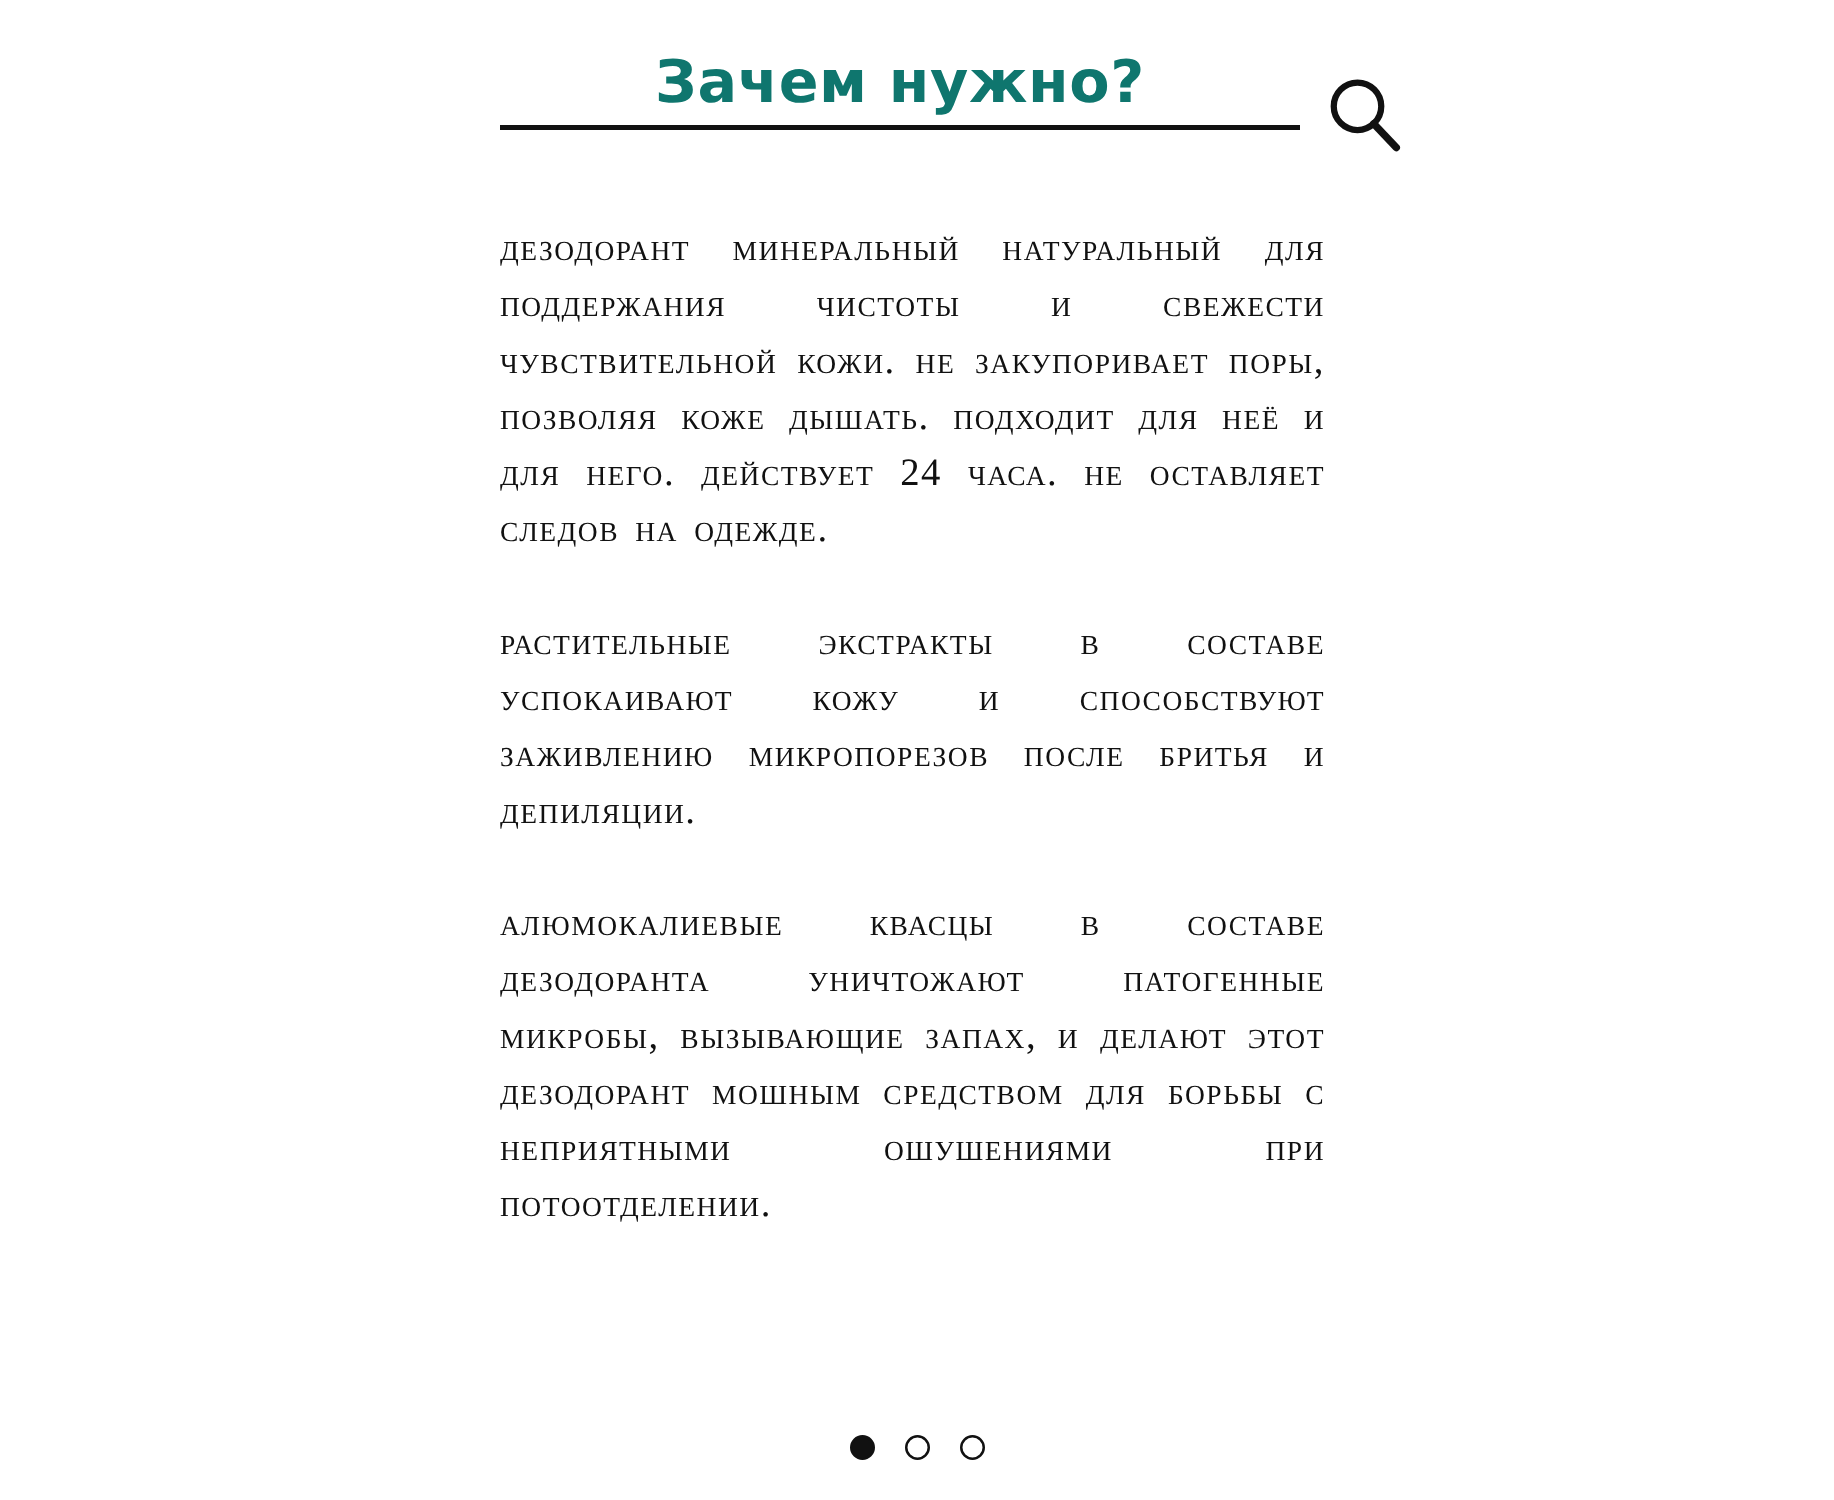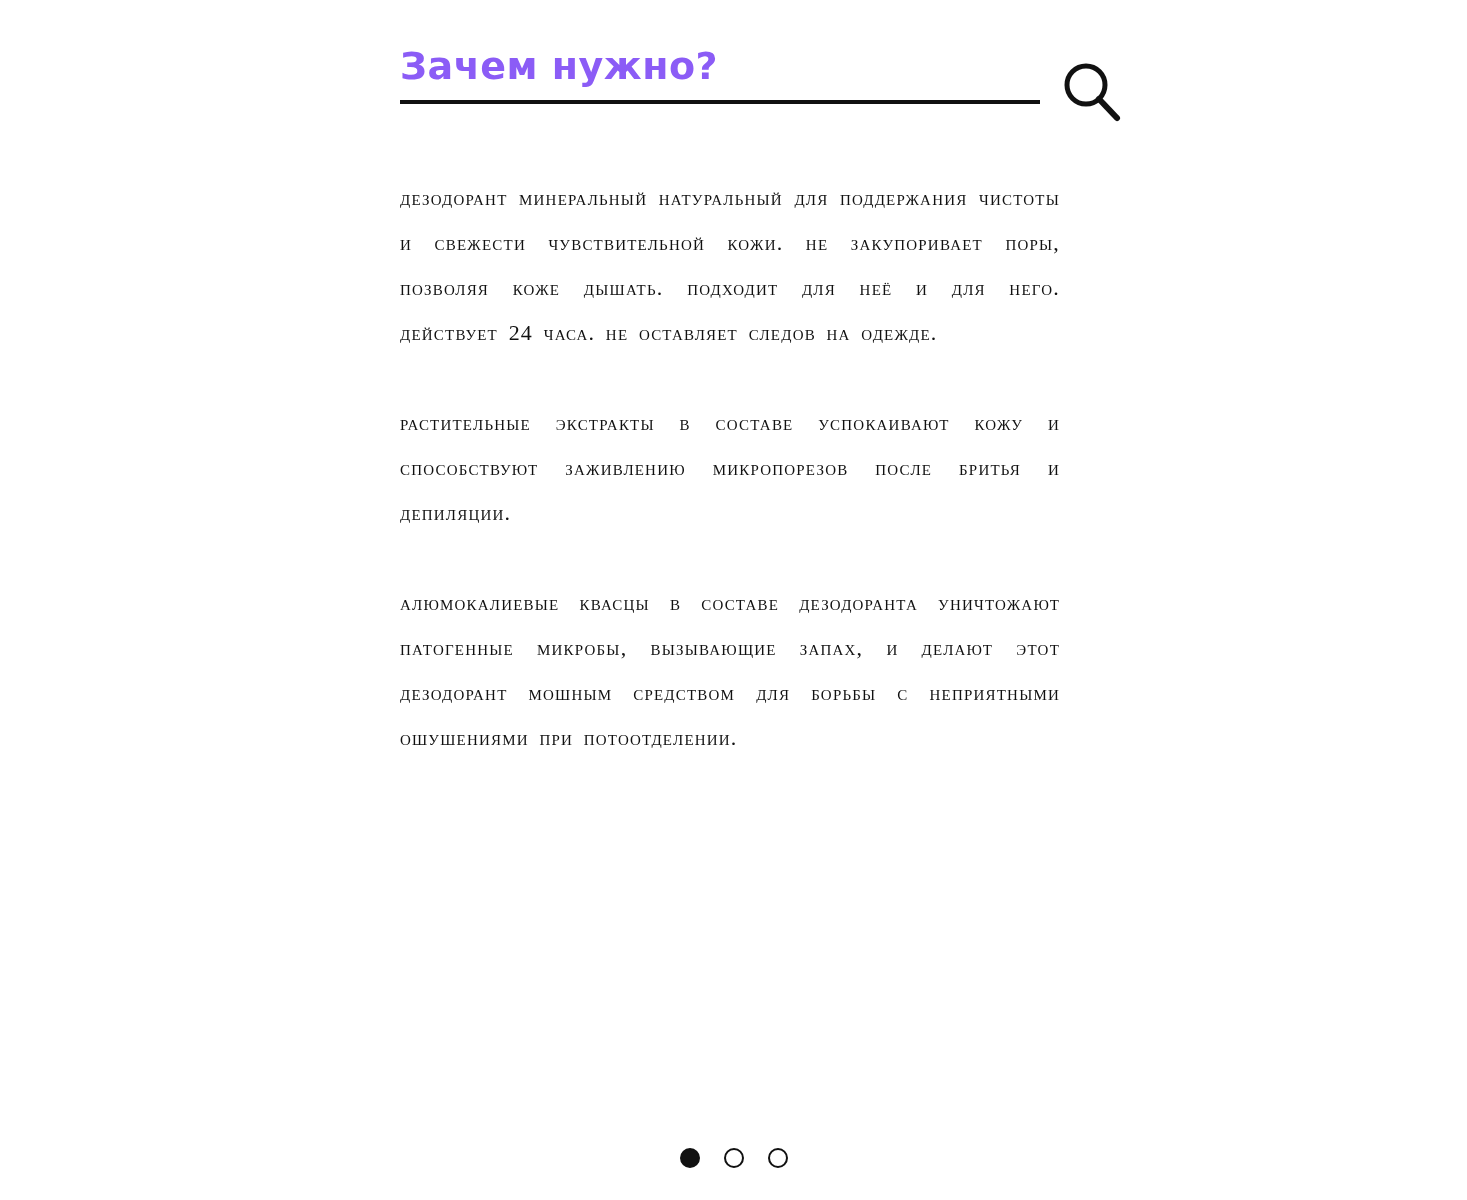--- a/index.html
+++ b/index.html
@@ -30,25 +30,26 @@
     left: 0;
     width: 1467px;
     height: 100px;
   }
 
   .title {
     position: absolute;
     left: 400px;
     top: 38px;
     width: 640px;
+    text-align: center;
     font-family: "DejaVu Sans", sans-serif;
     font-weight: bold;
-    font-size: 38px;
+    font-size: 47px;
     letter-spacing: 0.5px;
-    color: #8b5cf6;
+    color: #0f766e;
     transform: translateY(-50%);
     white-space: nowrap;
   }
 
   .title-rule {
     position: absolute;
     left: 400px;
     top: 72px;
     width: 640px;
     height: 4px;
@@ -66,21 +67,21 @@
   
   .content {
     position: absolute;
     left: 400px;
     top: 175px;
     width: 660px;
   }
 
   .para {
     font-family: "Liberation Serif", serif;
-    font-size: 22px;
+    font-size: 31px;
     line-height: 45px;
     letter-spacing: 1.2px;
     word-spacing: 4px;
     color: #111111;
     text-align: justify;
     text-align-last: left;
     font-variant: small-caps;
     text-transform: lowercase;
     margin: 0 0 45px 0;
   }

